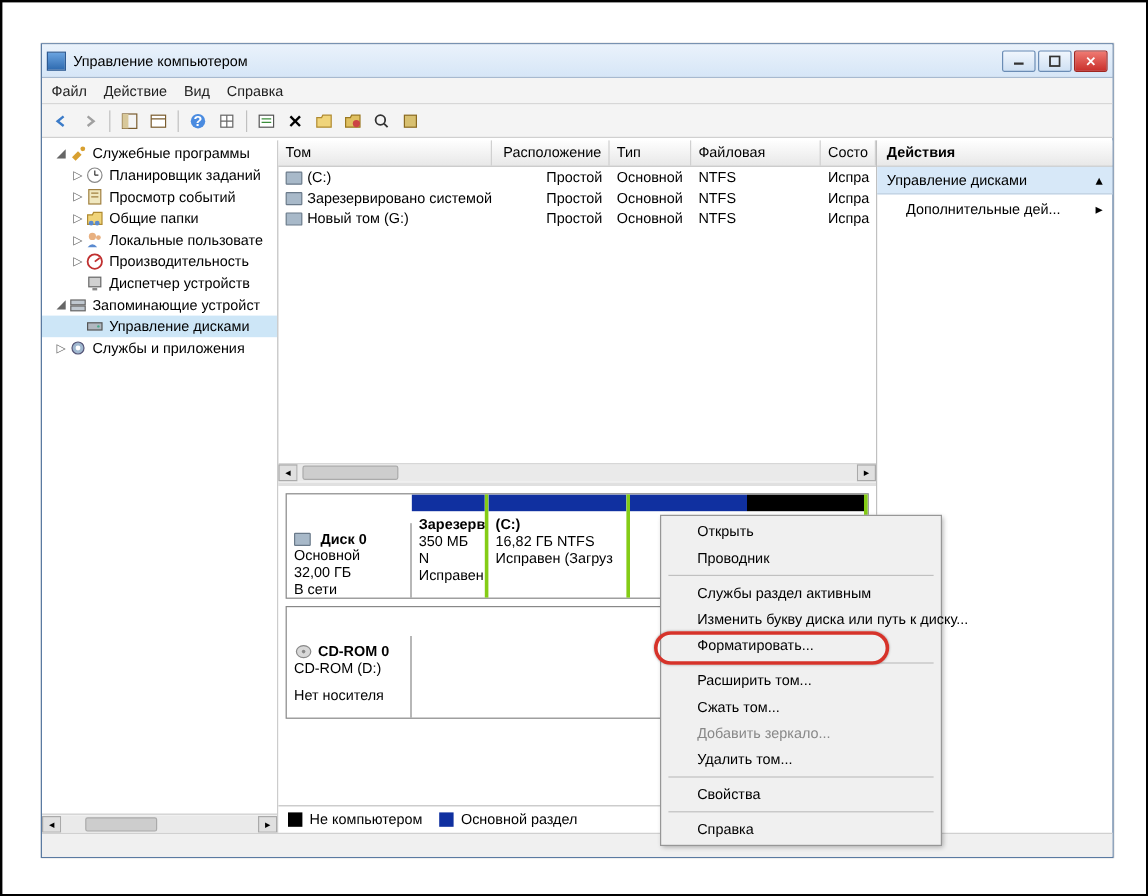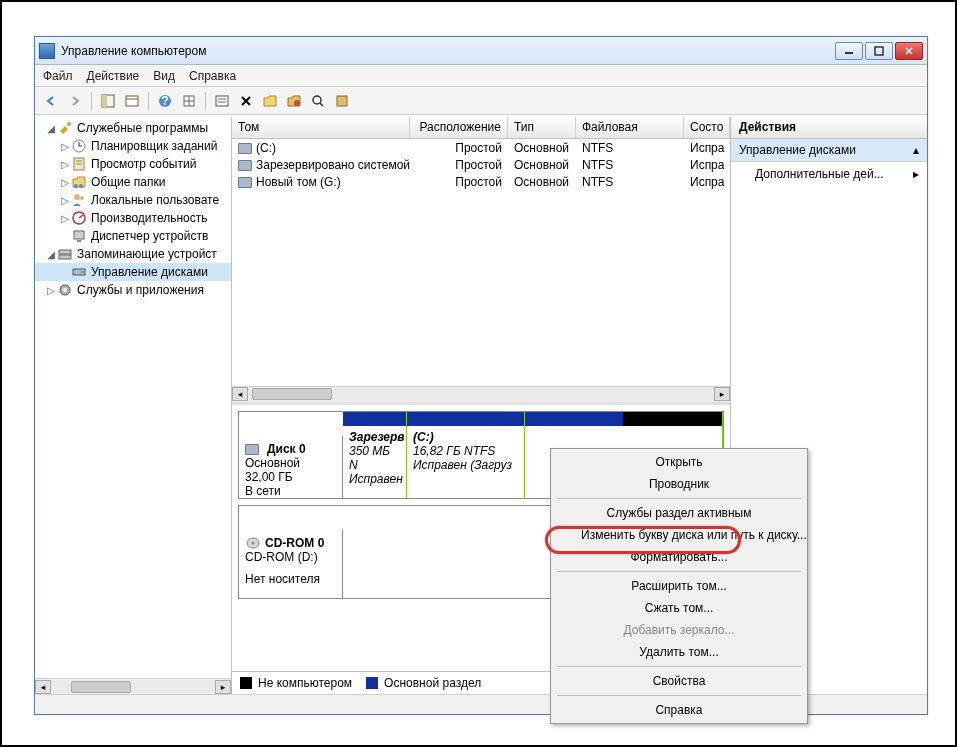--- a/index.html
+++ b/index.html
@@ -36,21 +36,21 @@
 .vl-row { display: flex; height: 17px; align-items: center; }
 .vl-row .col { padding: 0 6px; overflow: hidden; white-space: nowrap; }
 .vl-icon { width:14px; height:11px; background:#a8b9c9; border:1px solid #6a7a8a; border-radius:1px; margin-right:4px; display:inline-block; vertical-align:middle; }
 .c-tom{width:178px;} .c-loc{width:98px;text-align:right;} .c-type{width:68px;} .c-fs{width:108px;} .c-stat{width:46px;}
 .vl-scroll { height:16px; background:#f0f0f0; border-top:1px solid #d0d0d0; display:flex; }
 .disk-pane { flex:1; overflow:hidden; background:#fff; }
 .disk-row { display:flex; border:1px solid #888; margin:6px; }
 .disk-info { width:104px; padding:6px; border-right:1px solid #888;margin-top:24px; }
 .disk-info .dn { font-weight:bold; }
 .disk-layout { flex:1; display:flex; position:relative; }
-.partition { border-right:1px solid #84cc16; position:relative; padding:18px 6px 6px 6px; overflow:hidden;font-style:italic; }
+.partition { border-right:3px solid #84cc16; position:relative; padding:18px 6px 6px 6px; overflow:hidden; }
 .part-header { position:absolute; top:0; left:0; right:0; height:14px; background:#1030a0; }
 .disk-legend { padding:4px 8px; border-top:1px solid #c0c0c0; display:flex; align-items:center; gap:6px; background:#fff; }
 .legend-sq { width:12px; height:12px; display:inline-block; }
 .actions-pane { width:198px; border-left:1px solid #c0c0c0; }
 .actions-title { height:22px; background:linear-gradient(#fefefe,#e8e8e8); border-bottom:1px solid #c0c0c0; padding:3px 8px; font-weight:bold; }
 .actions-sub { background:#d7e8f8; padding:4px 8px; border-bottom:1px solid #c0d0e0; display:flex; justify-content:space-between; align-items:center; }
 .actions-item { padding:5px 8px 5px 24px; display:flex; justify-content:space-between; align-items:flex-start; }
 .ctx-menu { position:absolute; background:#f0f0f0; border:1px solid #979797; box-shadow:2px 2px 4px rgba(0,0,0,.3); padding:2px; z-index:50; }
 .ctx-item { padding:4px 28px 4px 28px; white-space:nowrap; }
 .ctx-item.disabled { color:#888; }
@@ -391,21 +391,21 @@
       <div class="actions-item">
         <span>Дополнительные дей...</span>
         <span>▸</span>
       </div>
     </div>
   </div>
 
   <div class="statusbar-space"></div>
 </div>
 
-<div class="ctx-menu" style="left:548px; top:446px; width:258px;text-align:center;">
+<div class="ctx-menu" style="left:548px; top:427px; width:235px;">
   <div class="ctx-item">Открыть</div>
   <div class="ctx-item">Проводник</div>
   <div class="ctx-sep"></div>
   <div class="ctx-item">Службы раздел активным</div>
   <div class="ctx-item">Изменить букву диска или путь к диску...</div>
   <div class="ctx-item">Форматировать...</div>
   <div class="ctx-sep"></div>
   <div class="ctx-item">Расширить том...</div>
   <div class="ctx-item">Сжать том...</div>
   <div class="ctx-item disabled">Добавить зеркало...</div>

